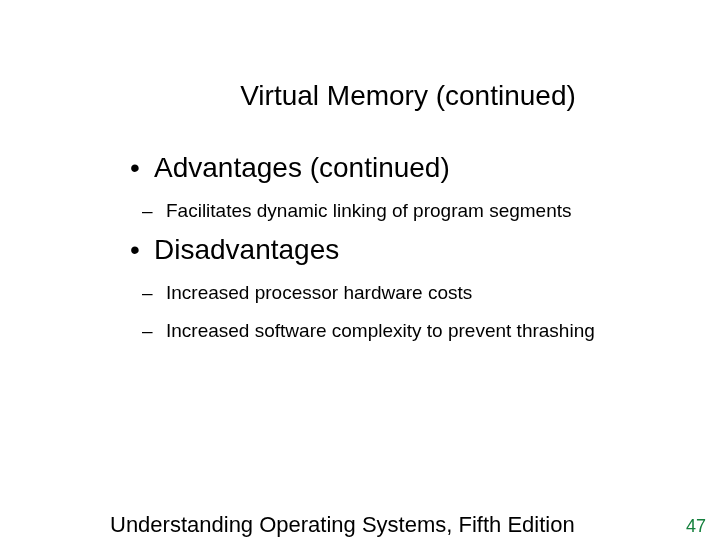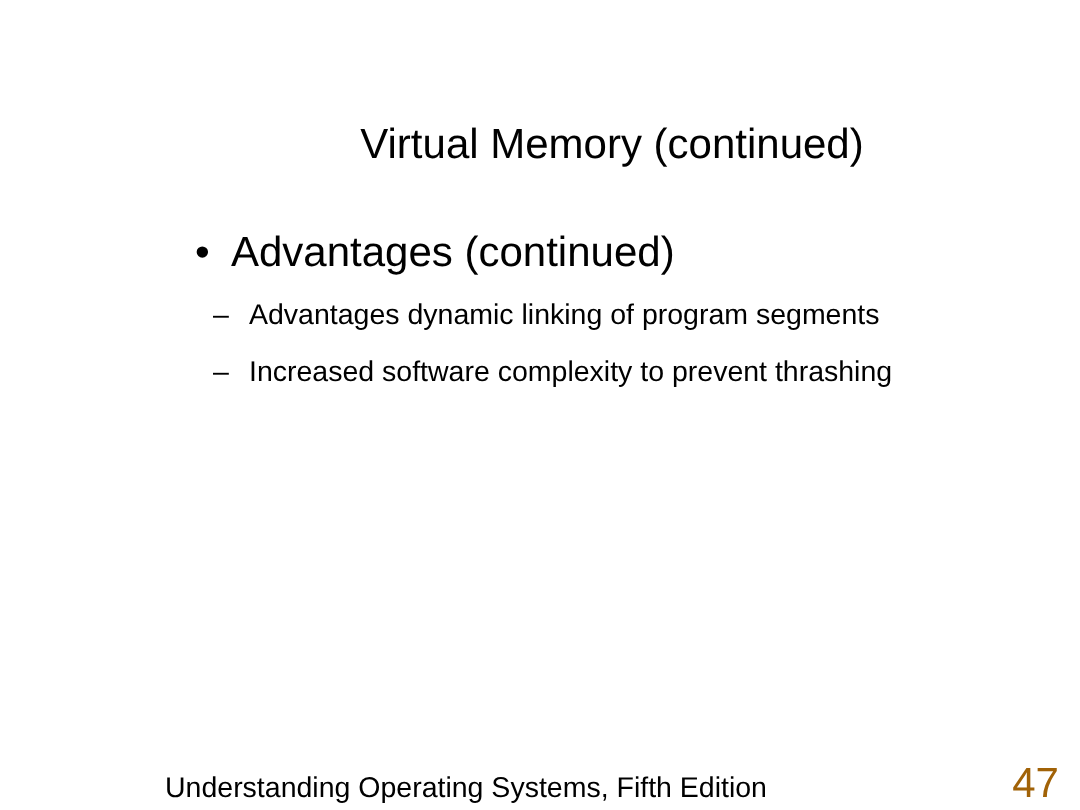--- a/index.html
+++ b/index.html
@@ -57,39 +57,41 @@
   .footer {
     position: absolute;
     bottom: 18px;
     left: 30px;
     right: 30px;
     display: flex;
     justify-content: space-between;
     align-items: baseline;
   }
   .footer-text {
-    font-size: 19px;
+    font-size: 22px;
   }
   .page-number {
-    font-size: 28px;
-    color: #a16207;
+    font-size: 18px;
+    color: #15803d;
   }
 </style>
 </head>
 <body>
 
 <div class="slide">
 
   <h1 class="title">Virtual Memory (continued)</h1>
 
   <div class="content">
 
     <div class="level1">Advantages (continued)</div>
-    <div class="level2">Advantages dynamic linking of program segments</div>
+    <div class="level2">Facilitates dynamic linking of program segments</div>
 
+    <div class="level1 spaced">Disadvantages</div>
+    <div class="level2">Increased processor hardware costs</div>
     <div class="level2">Increased software complexity to prevent thrashing</div>
 
   </div>
 
   <div class="footer">
     <span class="footer-text">Understanding Operating Systems, Fifth Edition</span>
     <span class="page-number">47</span>
   </div>
 
 </div>

